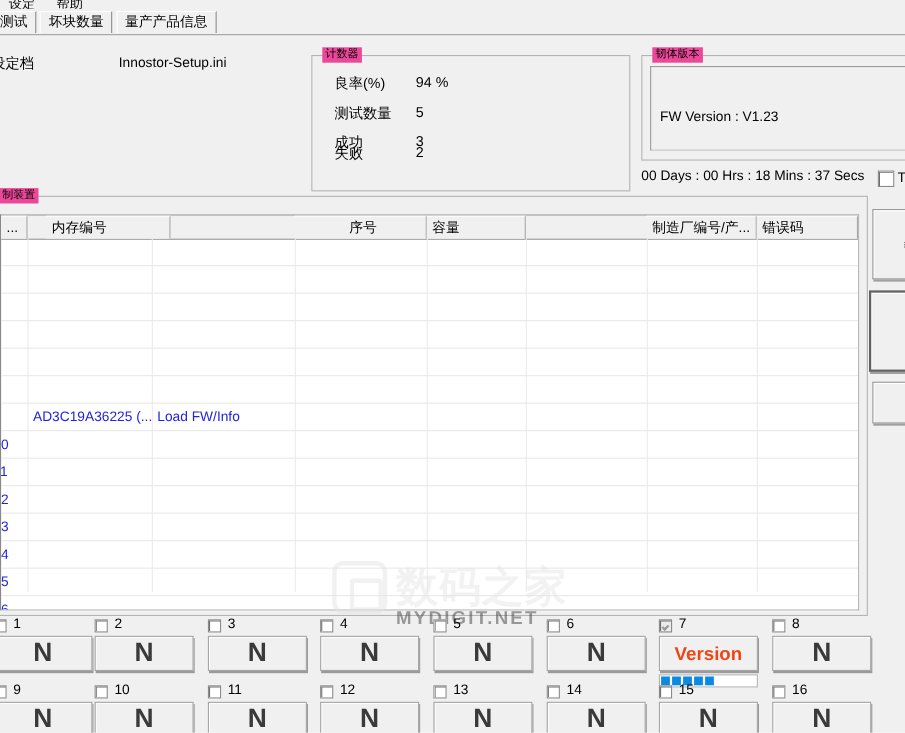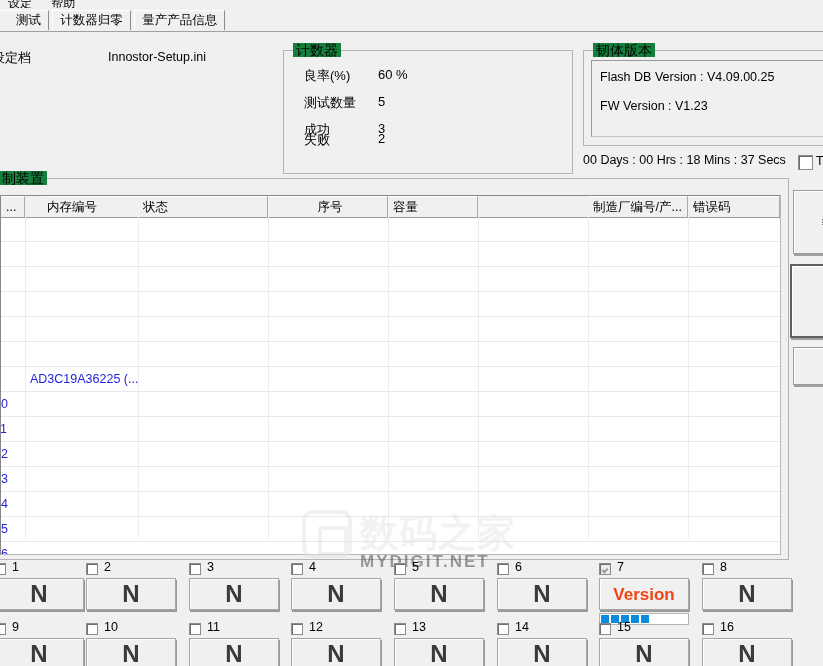--- a/index.html
+++ b/index.html
@@ -51,21 +51,21 @@
     margin-top: 2px;
     font-size: 12.5px;
     background: #f0f0f0;
     border-left: 1px solid #fff;
     border-right: 1px solid #8b8b8b;
     border-top: 1px solid #fff;
     vertical-align: top;
   }
   .tab.first {
     border-left: none;
-    padding-left: 16px;
+    padding-left: 0;
   }
 
   
   .setup-label {
     position: absolute;
     left: -8px; top: 49px;
     font-size: 13px;
   }
   .setup-value {
     position: absolute;
@@ -75,23 +75,23 @@
 
   
   .group {
     position: absolute;
     border: 1px solid #b4b4b4;
     background: transparent;
   }
   .group > .gtitle {
     position: absolute;
     top: -8px; left: 9px;
-    background: #15803d;
+    background: #ec4899;
     padding: 0 3px;
-    font-size: 14px;
+    font-size: 10px;
     line-height: 14px;
   }
 
   #counter-group { left: 283px; top: 50px; width: 288px; height: 122px; }
   #fw-group      { left: 583px; top: 50px; width: 252px; height: 94px; }
 
   .ctr-row-label {
     position: absolute;
     font-size: 13px;
     left: 20px;
@@ -358,64 +358,62 @@
 </head>
 <body>
 
 <div class="menubar">
   <span class="mi">设定</span>
   <span class="mi">帮助</span>
 </div>
 
 <div class="tabstrip">
   <span class="tab first">测试</span>
-  <span class="tab">计数器归零</span>
+  <span class="tab">坏块数量</span>
   <span class="tab">量产产品信息</span>
 </div>
 
 <div class="setup-label">设定档</div>
 <div class="setup-value">Innostor-Setup.ini</div>
 
 <div class="group" id="counter-group">
   <div class="gtitle">计数器</div>
 
   <div class="ctr-row-label r1">良率(%)</div>
-  <div class="ctr-row-value r1">60 %</div>
+  <div class="ctr-row-value r1">94 %</div>
 
   <div class="ctr-row-label r2">测试数量</div>
   <div class="ctr-row-value r2">5</div>
 
   <div class="ctr-row-label r3">成功</div>
   <div class="ctr-row-value r3">3</div>
 
   <div class="ctr-row-label r4">失败</div>
   <div class="ctr-row-value r4">2</div>
 
 </div>
 
 <div class="group" id="fw-group">
   <div class="gtitle">韧体版本</div>
   <div class="fw-inner">
-    <div class="fw-line fw-l1">Flash DB Version :  V4.09.00.25</div>
     <div class="fw-line fw-l2">FW Version :   V1.23</div>
   </div>
 </div>
 
 <div class="elapsed">00 Days : 00 Hrs : 18 Mins : 37 Secs</div>
 <div class="tcheck-box"></div>
 <div class="tcheck-label">T</div>
 
 <div class="group" id="devlist-group">
   <div class="gtitle">制装置</div>
 
   <div class="listview">
     <div class="lv-header" id="lv-header">
         <div class="lv-th" style="left: 0px; width: 24px;">...</div>
         <div class="lv-th" style="left: 24px; width: 113px; margin-left: 17px;">内存编号</div>
-        <div class="lv-th" style="left: 137px; width: 130px;">状态</div>
         <div class="lv-th" style="left: 267px; width: 120px; text-align: center;">序号</div>
         <div class="lv-th" style="left: 387px; width: 90px;">容量</div>
         <div class="lv-th" style="left: 587px; width: 100px;">制造厂编号/产...</div>
         <div class="lv-th" style="left: 687px; width: 92px;">错误码</div>
       </div>
     <div class="lv-body" id="lv-body">
         <div class="lv-colsep" style="left: 24px;"></div>
         <div class="lv-colsep" style="left: 137px;"></div>
         <div class="lv-colsep" style="left: 267px;"></div>
         <div class="lv-colsep" style="left: 387px;"></div>
@@ -424,20 +422,21 @@
         <div class="lv-colsep" style="left: 687px;"></div>
         <div class="lv-row" style="top: 0px;"></div>
         <div class="lv-row" style="top: 25px;"></div>
         <div class="lv-row" style="top: 50px;"></div>
         <div class="lv-row" style="top: 75px;"></div>
         <div class="lv-row" style="top: 100px;"></div>
         <div class="lv-row" style="top: 125px;"></div>
         <div class="lv-row" style="top: 150px;">
           <div class="rownum">9</div>
           <div class="lv-cell" style="left: 24px; width: 113px;">AD3C19A36225 (...</div>
+          <div class="lv-cell" style="left: 137px; width: 130px;">Load FW/Info</div>
         </div>
         <div class="lv-row" style="top: 175px;">
           <div class="rownum">10</div>
         </div>
         <div class="lv-row" style="top: 200px;">
           <div class="rownum">11</div>
         </div>
         <div class="lv-row" style="top: 225px;">
           <div class="rownum">12</div>
         </div>

